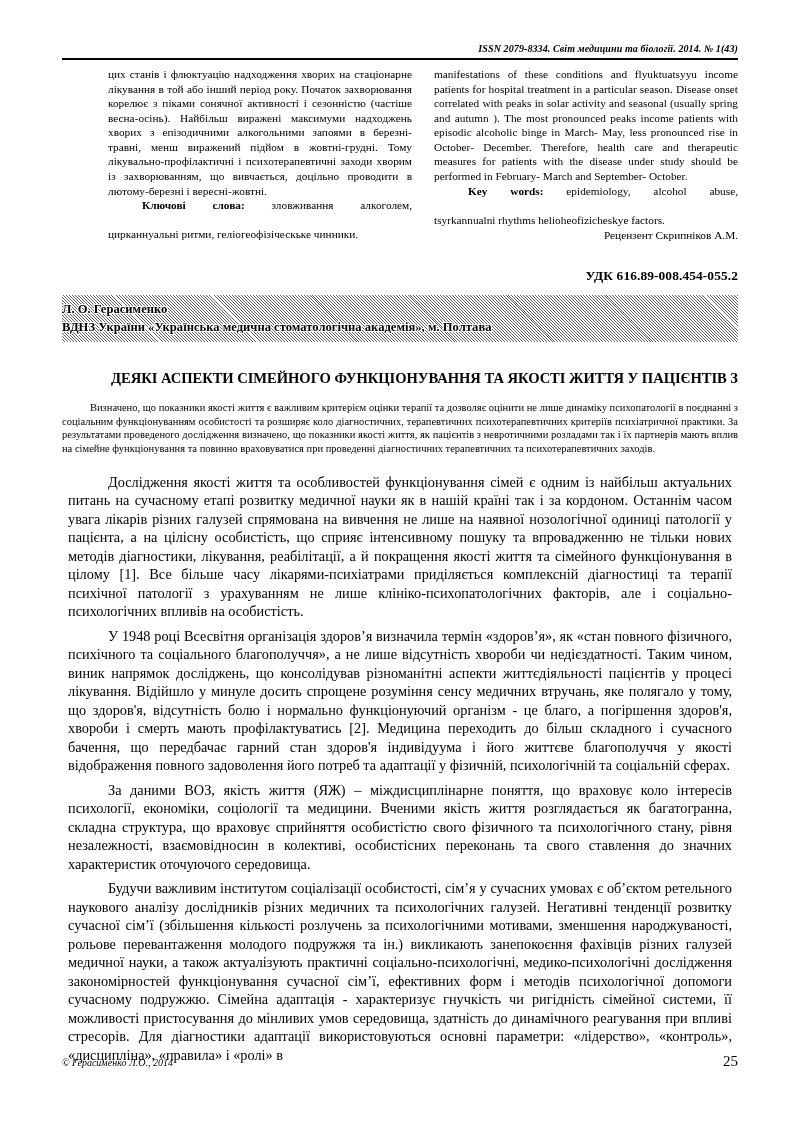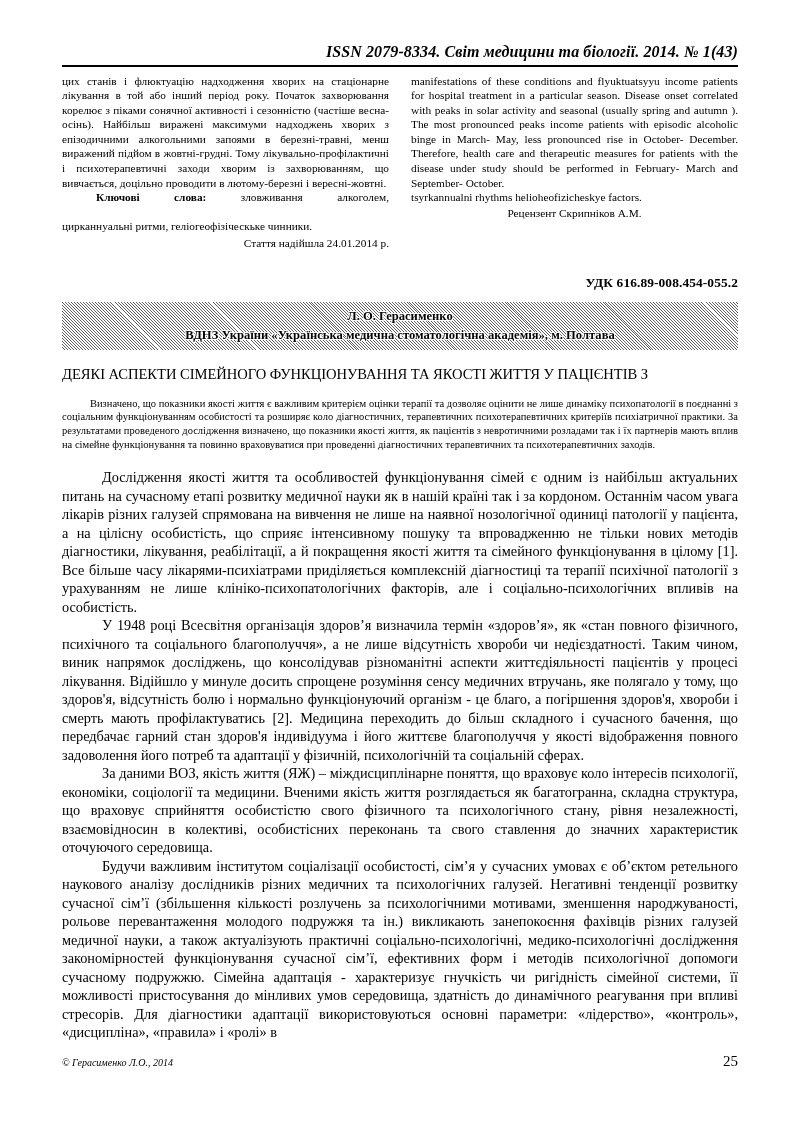--- a/index.html
+++ b/index.html
@@ -28,36 +28,37 @@
     top: 0;
     width: 676px;
   }
 
   
   .running-head {
     padding-top: 43px;
     text-align: right;
     font-style: italic;
     font-weight: bold;
-    font-size: 16px;
+    font-size: 10px;
     letter-spacing: 0.1px;
     line-height: 1.1;
     white-space: nowrap;
   }
   .rule-top {
     margin-top: 4px;
     border-bottom: 2.2px solid #000;
     width: 100%;
   }
 
   
   .cols {
     display: flex;
     gap: 22px;
     margin-top: 7px;
+    margin-left: 46px;
   }
   .col {
     width: 327px;
     font-size: 11.3px;
     line-height: 1.29;
     text-align: justify;
     text-justify: inter-word;
     hyphens: manual;
   }
   .col p {
@@ -72,21 +73,21 @@
     display: inline-block;
     width: 100%;
   }
   .kw-label {
     font-weight: bold;
   }
   .kw-tail {
     text-align: justify;
   }
   .right-align {
-    text-align: center;
+    text-align: right;
     margin-top: 1px;
   }
   .submitted {
     text-align: right;
     font-size: 11.3px;
     margin-top: 2px;
   }
 
   
   .udc {
@@ -95,21 +96,20 @@
     font-size: 13.4px;
     letter-spacing: 0.1px;
     text-align: right;
   }
 
   
   .banner {
     margin-top: 11px;
     width: 676px;
     padding: 5px 0 6px 0;
-    text-align: center;
     font-weight: bold;
     font-size: 12.6px;
     line-height: 1.45;
     color: #000;
     background-color: #ffffff;
     background-image:
       repeating-linear-gradient(
         45deg,
         rgba(0,0,0,0.62) 0px,
         rgba(0,0,0,0.62) 0.7px,
@@ -122,23 +122,23 @@
     display: block;
     text-shadow:
        0.8px 0 0 #fff, -0.8px 0 0 #fff,
        0 0.8px 0 #fff, 0 -0.8px 0 #fff,
        0.8px 0.8px 0 #fff, -0.8px -0.8px 0 #fff,
        0.8px -0.8px 0 #fff, -0.8px 0.8px 0 #fff;
   }
 
   
   .article-title {
-    margin-top: 16px;
-    text-align: left;
-    font-weight: normal;
+    margin-top: 28px;
+    text-align: right;
+    font-weight: bold;
     font-size: 14.6px;
     line-height: 1.22;
     letter-spacing: -0.05px;
   }
 
   
   .abstract {
     margin-top: 13px;
     font-size: 10.5px;
     line-height: 1.3;
@@ -157,21 +157,21 @@
 
   
   .body-text {
     margin-top: 17px;
     font-size: 14.3px;
     line-height: 1.295;
     text-align: justify;
     text-justify: inter-word;
   }
   .body-text p {
-    margin: 0;
+    margin: 6px;
     text-indent: 40px;
   }
 
   
   .footer {
     position: absolute;
     left: 62px;
     top: 1057px;
     width: 676px;
     height: 30px;
@@ -204,25 +204,28 @@
 
     <div class="cols">
 
       <div class="col">
         <p>цих станів і флюктуацію надходження хворих на стаціонарне лікування в той або інший період року. Початок захворювання корелює з піками сонячної активності і сезонністю (частіше весна-осінь). Найбільш виражені максимуми надходжень хворих з епізодичними алкогольними запоями в березні-травні, менш виражений підйом в жовтні-грудні. Тому лікувально-профілактичні і психотерапевтичні заходи хворим із захворюванням, що вивчається, доцільно проводити в лютому-березні і вересні-жовтні.</p>
         <div class="kw-line">
           <span class="kw-label">Ключові слова:</span>
           <span>зловживання алкоголем,</span>
         </div>
         <div class="kw-tail">цирканнуальні ритми, геліогеофізіческьке чинники.</div>
-        <div class="submitted">Стаття надійшла 24.01.2014 р.</div>
       </div>
 
       <div class="col">
         <p>manifestations of these conditions and flyuktuatsyyu income patients for hospital treatment in a particular season. Disease onset correlated with peaks in solar activity and seasonal (usually spring and autumn ). The most pronounced peaks income patients with episodic alcoholic binge in March- May, less pronounced rise in October- December. Therefore, health care and therapeutic measures for patients with the disease under study should be performed in February- March and September- October.</p>
+        <div class="kw-line">
+          <span class="kw-label">Key words:</span>
+          <span>epidemiology, alcohol abuse,</span>
+        </div>
         <div class="kw-tail">tsyrkannualni rhythms helioheofizicheskye factors.</div>
         <div class="right-align">Рецензент Скрипніков А.М.</div>
       </div>
 
     </div>
 
     <div class="udc">УДК 616.89-008.454-055.2</div>
 
     <div class="banner">
       <span>Л. О. Герасименко</span>

